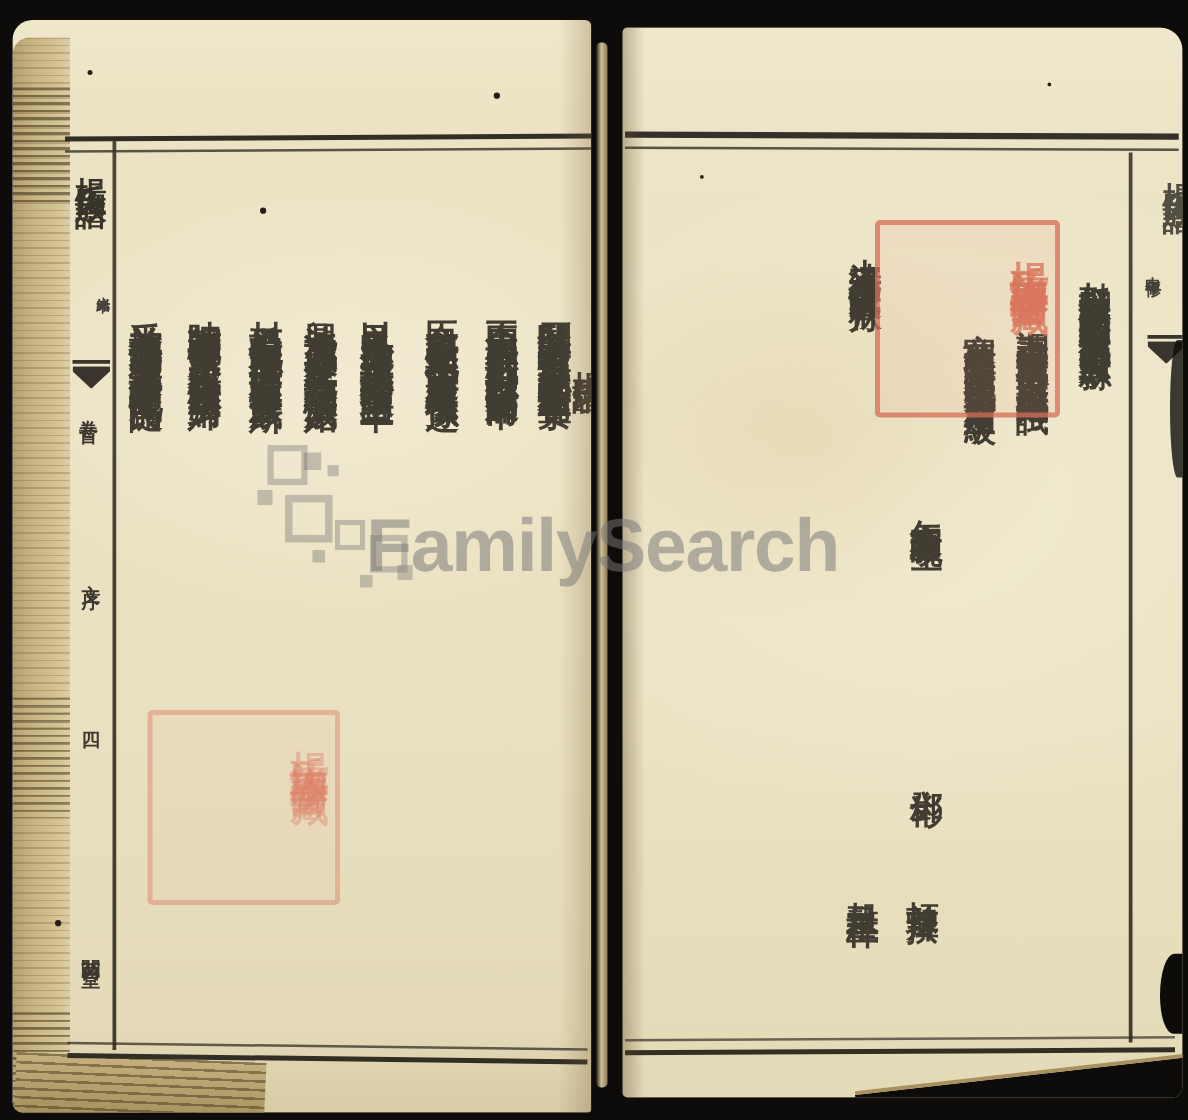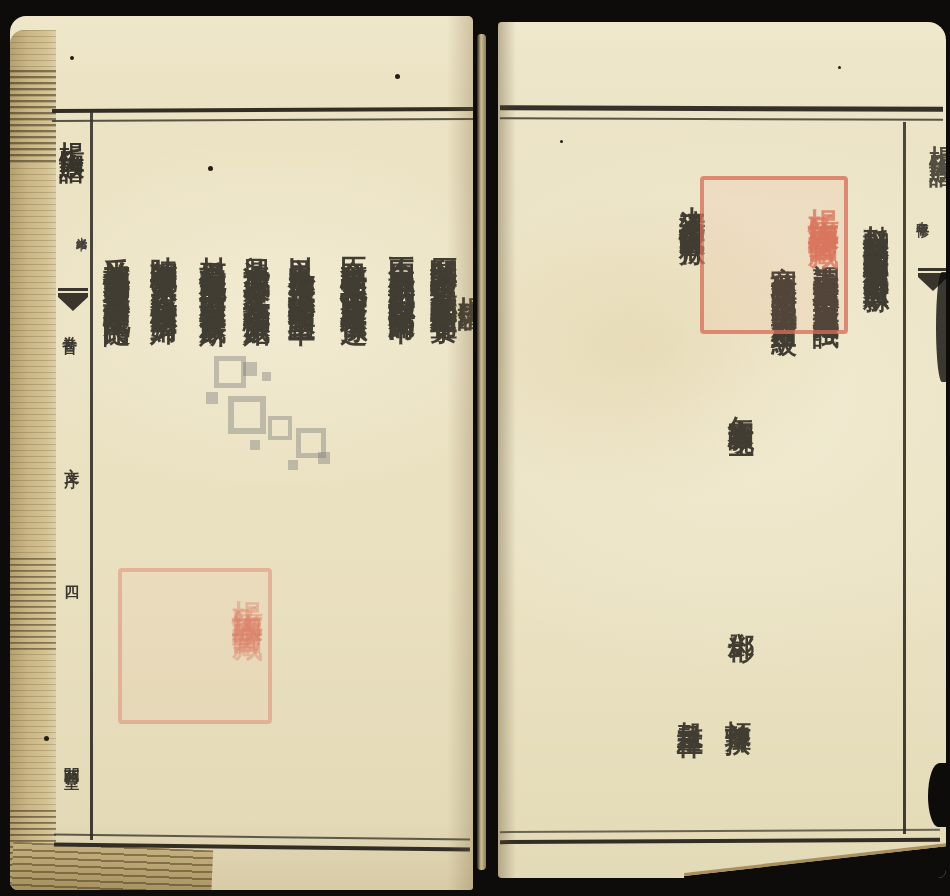--- a/index.html
+++ b/index.html
@@ -155,20 +155,21 @@
     <div class="seal" style="left:202px;top:154px;width:140px;height:150px;">
       <div class="seal-inner">楊氏族譜學會圖藏</div>
     </div>
 
     <div class="blob" style="left:430px;top:741px;width:22px;height:64px;border-radius:60% 0 0 55%;"></div>
     <div class="blob" style="left:438px;top:250px;width:12px;height:110px;border-radius:50% 0 0 50%;opacity:.8;"></div>
     <div class="corner-edge"></div>
     <div class="corner-cut"></div>
   </div>
 
+  <div class="wm wm-text">FamilySearch</div>
   <div>
     <div class="blk h" style="left:214px;top:356px;width:22px;height:22px;border-width:5px;"></div>
     <div class="blk f" style="left:243px;top:362px;width:14px;height:14px;"></div>
     <div class="blk f" style="left:206px;top:392px;width:12px;height:12px;"></div>
     <div class="blk h" style="left:228px;top:396px;width:26px;height:26px;border-width:6px;"></div>
     <div class="blk f" style="left:262px;top:372px;width:9px;height:9px;"></div>
     <div class="blk h" style="left:268px;top:416px;width:16px;height:16px;border-width:4px;"></div>
     <div class="blk h" style="left:296px;top:428px;width:20px;height:20px;border-width:5px;"></div>
     <div class="blk f" style="left:288px;top:460px;width:10px;height:10px;"></div>
     <div class="blk f" style="left:318px;top:452px;width:12px;height:12px;"></div>

